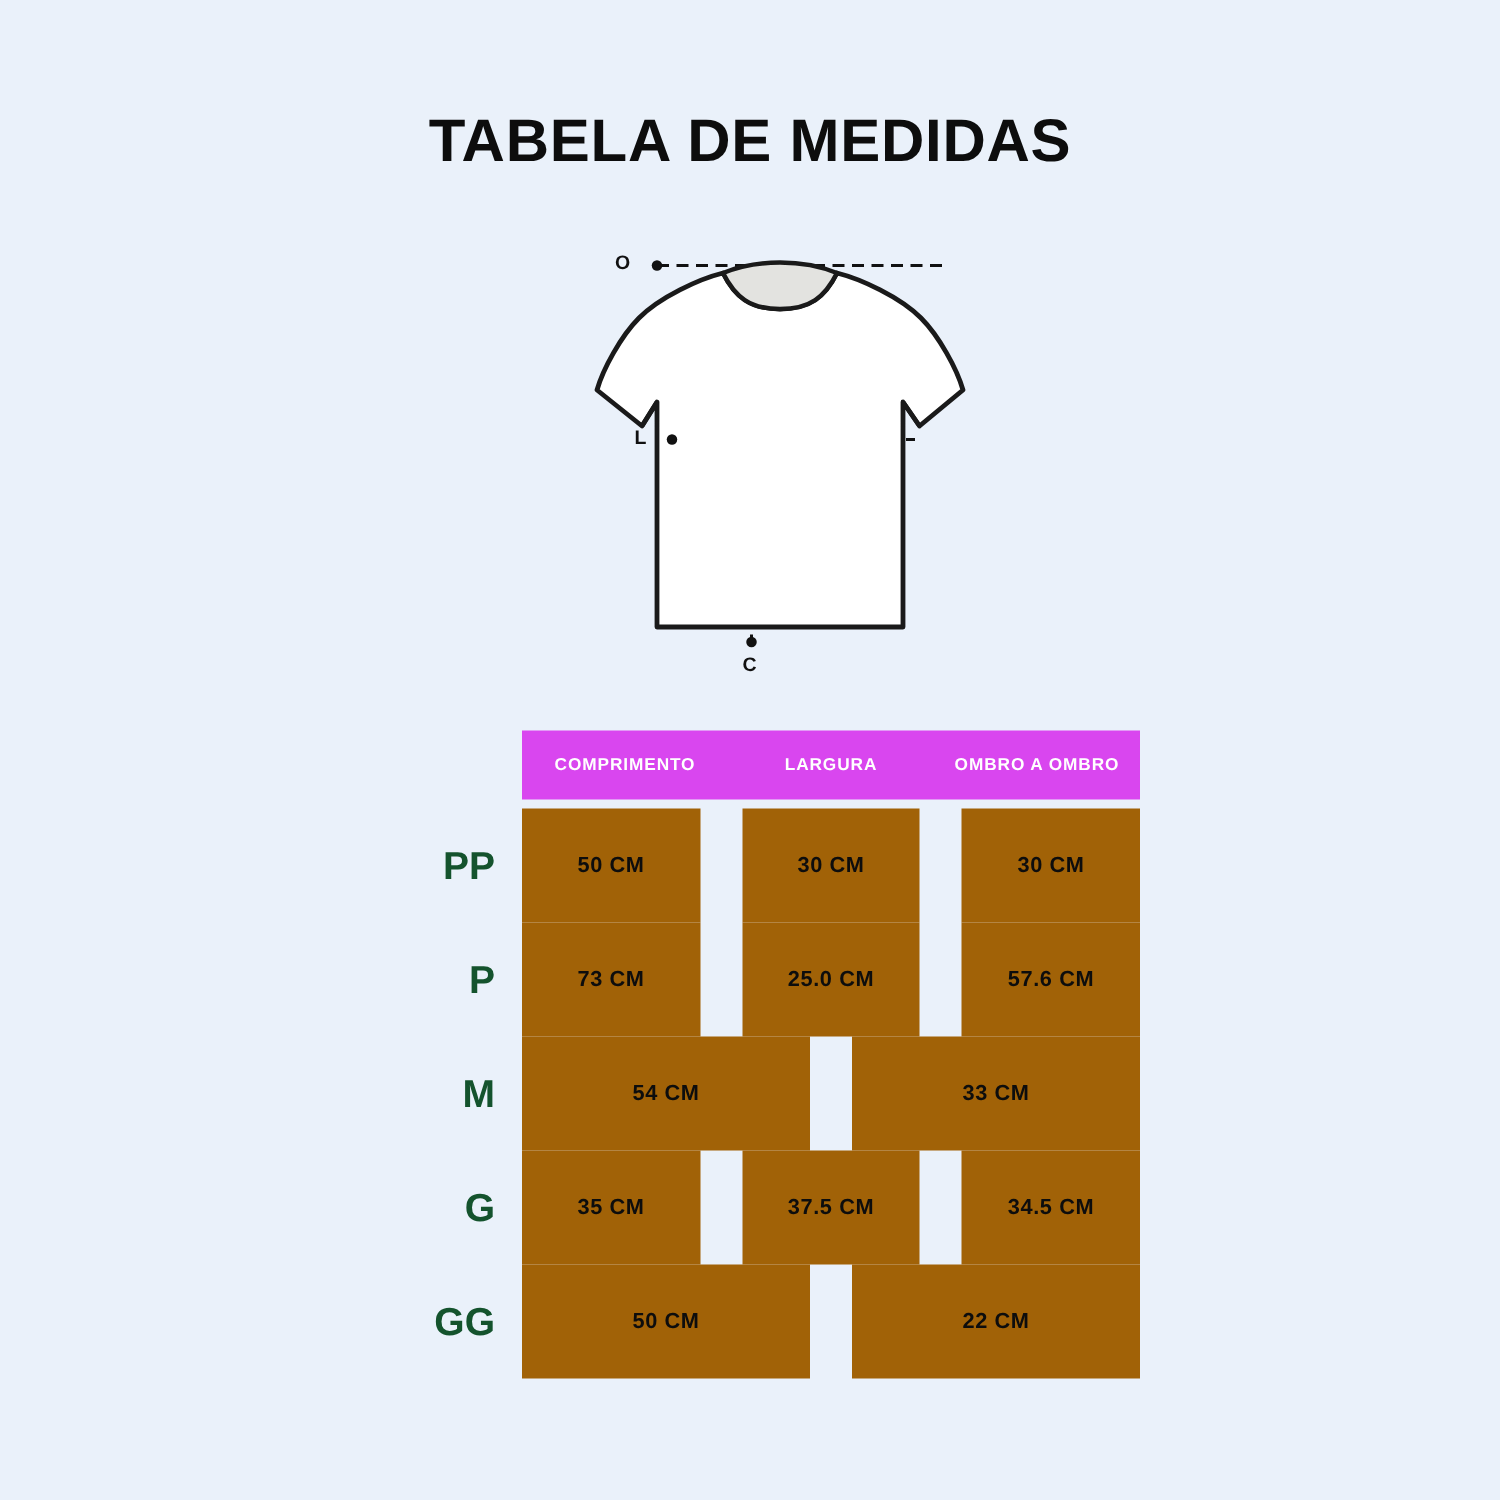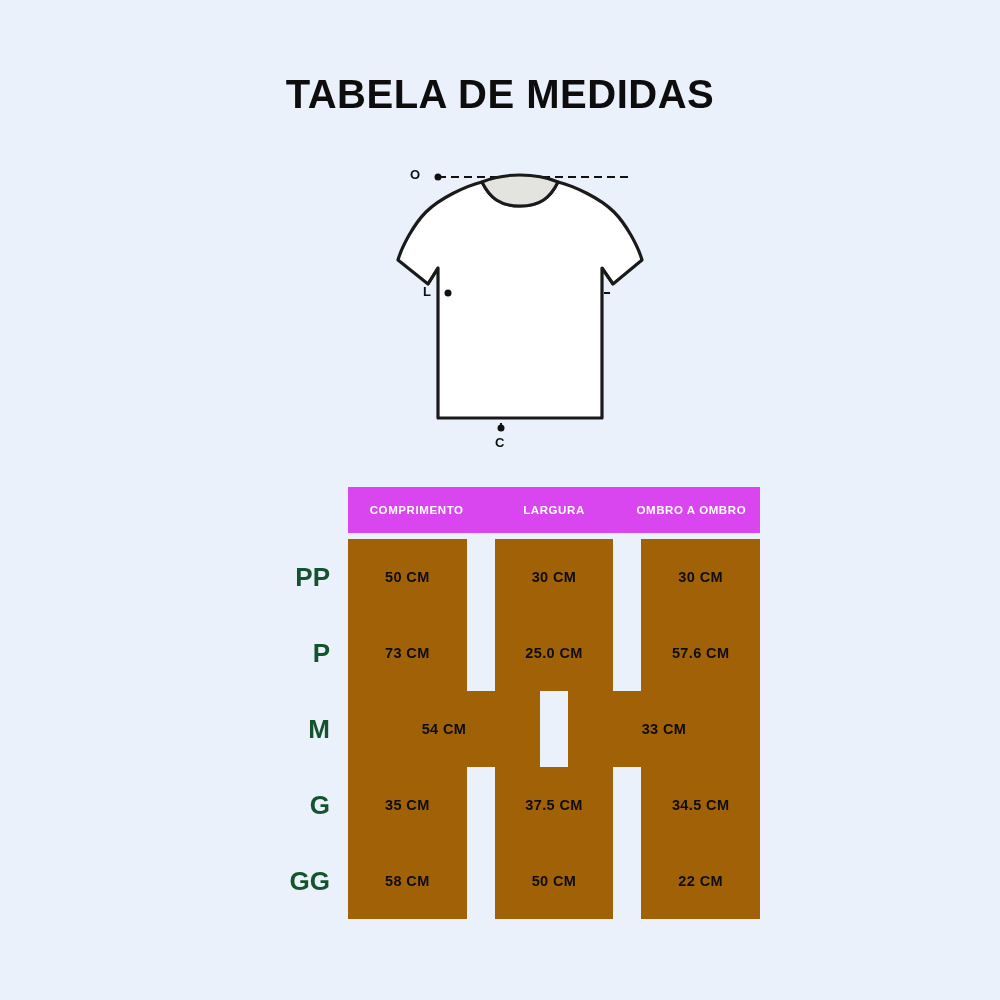--- a/index.html
+++ b/index.html
@@ -181,20 +181,19 @@
       <div class="cells">
         <div class="cell">35 CM</div>
         <div class="cell">37.5 CM</div>
         <div class="cell">34.5 CM</div>
       </div>
     </div>
 
     <div class="body-row">
       <div class="size-label">GG</div>
       <div class="cells">
-        <div class="cell">58 CM</div>
         <div class="cell">50 CM</div>
         <div class="cell">22 CM</div>
       </div>
     </div>
 
   </div>
 </div>
 
 </body></html>

